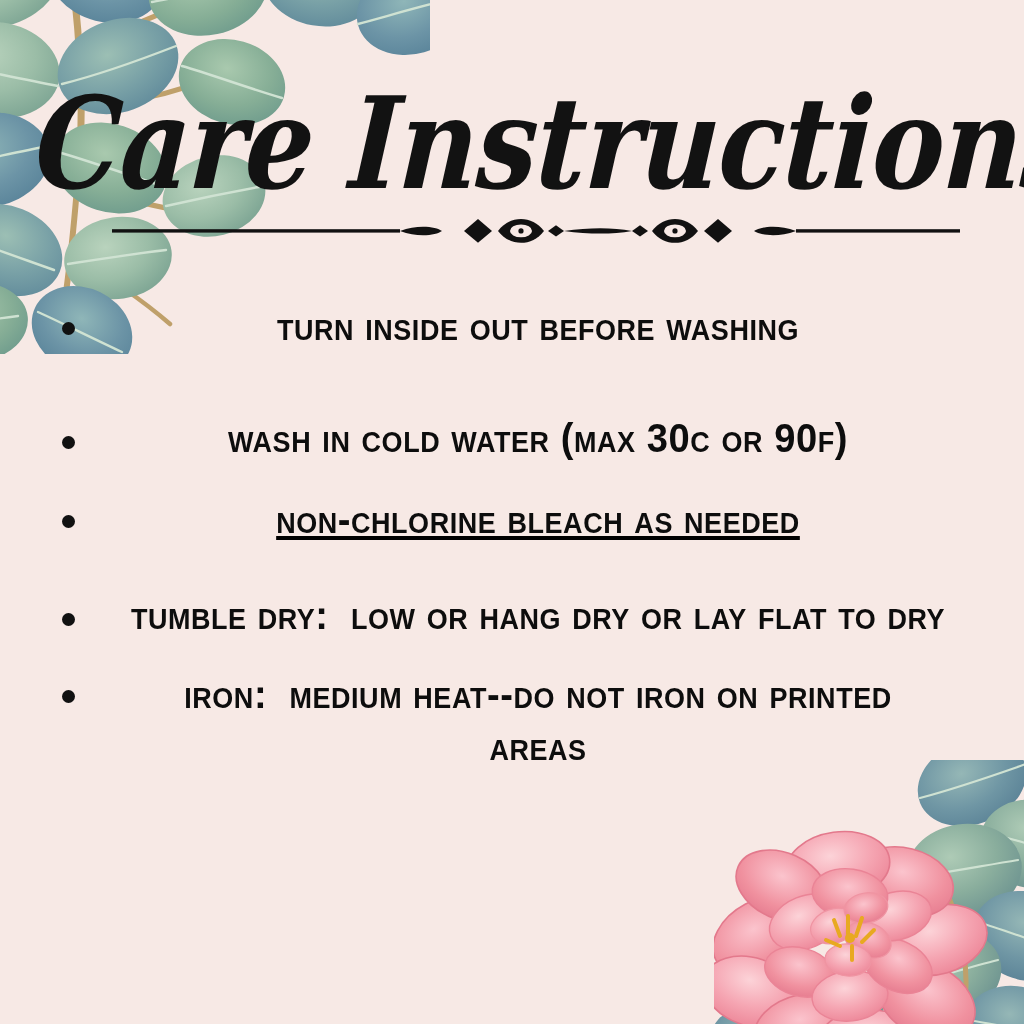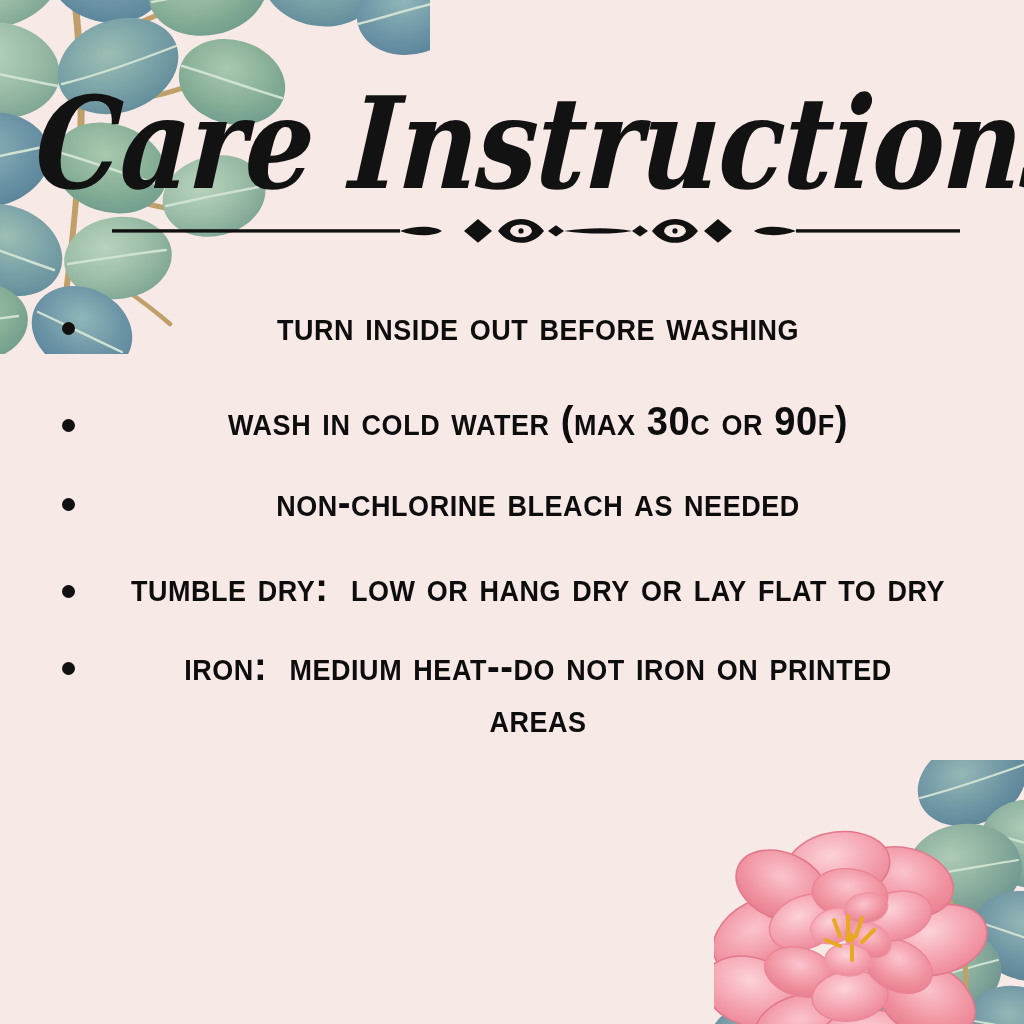--- a/index.html
+++ b/index.html
@@ -103,23 +103,23 @@
     letter-spacing: 0.6px;
     color: #0d0d0d;
     text-align: center;
     font-variant: small-caps;
     text-transform: lowercase;
     transform: scaleX(0.93);
     transform-origin: center center;
     white-space: pre-wrap;
   }
   
-  #item-0 { margin-bottom: 43px; }
+  #item-0 { margin-bottom: 60px; }
   #item-1 { }
-  #item-2 { margin-bottom: 33px; }
+  #item-2 { margin-bottom: 44px; text-decoration: underline; }
   #item-3 { margin-bottom: 26px; }
   #item-4 { margin-bottom: 4px; }
 
   #item-1 .bullet { top: 24px; }
   #item-3 .bullet { top: 24px; }
   #item-4 .bullet { top: 22px; }
 </style>
 </head>
 <body>
 

